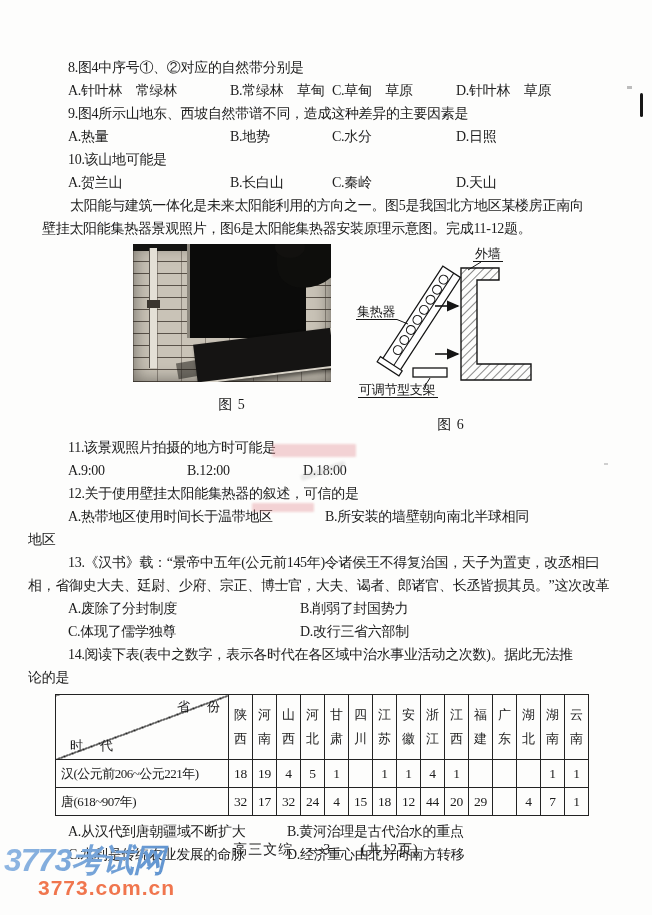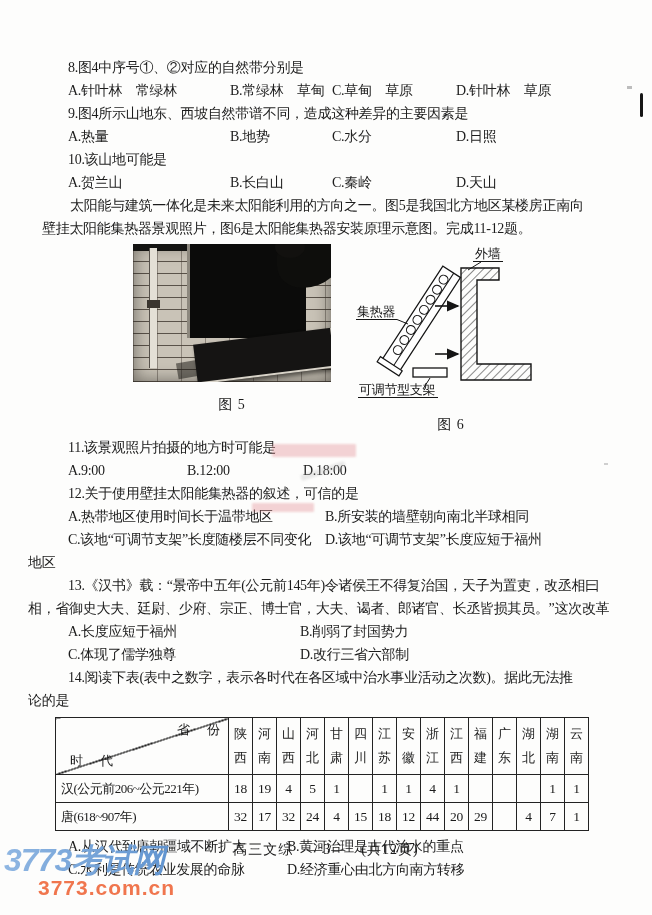--- a/index.html
+++ b/index.html
@@ -44,21 +44,21 @@
   .fig6svg{display:block;}
   
   .q14table{border-collapse:collapse;margin:5px 0 4px 13px;table-layout:fixed;}
   .q14table th,.q14table td{border:1px solid #232323;padding:0;font-weight:normal;}
   .q14table{border:1.5px solid #232323;}
   .diagcell{width:172px;height:56px;position:relative;
     background:linear-gradient(to bottom right, transparent calc(50% - 0.7px), #232323 calc(50% - 0.7px), #232323 calc(50% + 0.7px), transparent calc(50% + 0.7px));}
   .corner-top{position:absolute;right:6px;top:3px;font-size:13px;letter-spacing:2px;}
   .corner-bottom{position:absolute;left:14px;bottom:4px;font-size:13px;letter-spacing:2px;}
   .q14table th.provth{width:23px;}
-  .prov{width:1em;margin:0 auto;font-size:13px;line-height:1.85;word-break:break-all;letter-spacing:0;}
+  .prov{width:1em;margin:8px auto;font-size:13px;line-height:1.85;word-break:break-all;letter-spacing:0;}
   .q14table td.era{height:27px;font-size:13px;text-align:left;padding-left:5px;white-space:nowrap;letter-spacing:-0.5px;}
   .q14table td.val{height:27px;font-size:13.5px;text-align:center;font-family:"Liberation Serif","DejaVu Serif",serif;}
   
   .footer{position:absolute;left:0;top:841px;width:652px;text-align:center;letter-spacing:1px;}
   .wm{position:absolute;left:4px;top:840px;pointer-events:none;}
   .wm-name{font-family:"Liberation Sans","DejaVu Sans",sans-serif;font-size:32px;line-height:40px;
     font-weight:bold;font-style:italic;color:#79a9dd;letter-spacing:-1px;
     background:linear-gradient(90deg,#8fb6e2,#5f93cf);-webkit-background-clip:text;background-clip:text;-webkit-text-fill-color:transparent;}
   .wm-url{font-family:"Liberation Sans","DejaVu Sans",sans-serif;font-size:21px;font-weight:bold;
     color:#f0764e;letter-spacing:1px;margin:-4px 0 0 34px;}
@@ -169,30 +169,26 @@
       <span>A.9:00</span>
       <span>B.12:00</span>
       <span>D.18:00</span>
     </div>
 
     <p class="line stem">12.关于使用壁挂太阳能集热器的叙述，可信的是</p>
     <div class="opts g2a">
       <span>A.热带地区使用时间长于温带地区</span>
       <span>B.所安装的墙壁朝向南北半球相同</span>
     </div>
-    <div class="opts g2a">
-      <span>C.该地“可调节支架”长度随楼层不同变化</span>
-      <span>D.该地“可调节支架”长度应短于福州</span>
-    </div>
     <p class="line hang">地区</p>
 
     <p class="line stem">13.《汉书》载：“景帝中五年(公元前145年)令诸侯王不得复治国，天子为置吏，改丞相曰</p>
     <p class="line hang">相，省御史大夫、廷尉、少府、宗正、博士官，大夫、谒者、郎诸官、长丞皆损其员。”这次改革</p>
     <div class="opts g2b">
-      <span>A.长度应短于福州</span>
+      <span>A.废除了分封制度</span>
       <span>B.削弱了封国势力</span>
     </div>
     <div class="opts g2b">
       <span>C.体现了儒学独尊</span>
       <span>D.改行三省六部制</span>
     </div>
 
     <p class="line stem">14.阅读下表(表中之数字，表示各时代在各区域中治水事业活动之次数)。据此无法推</p>
     <p class="line hang">论的是</p>
 

